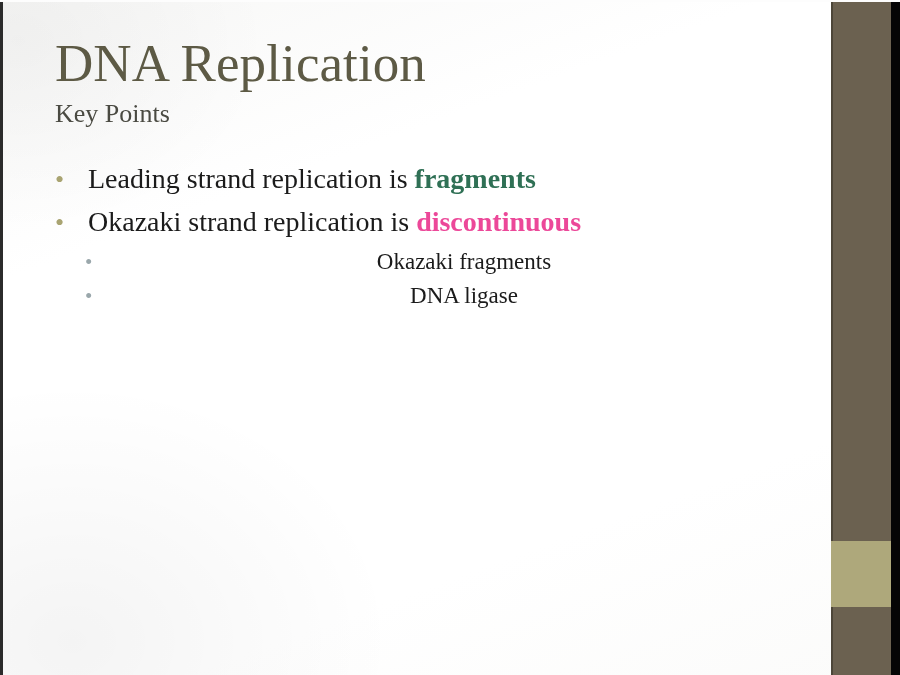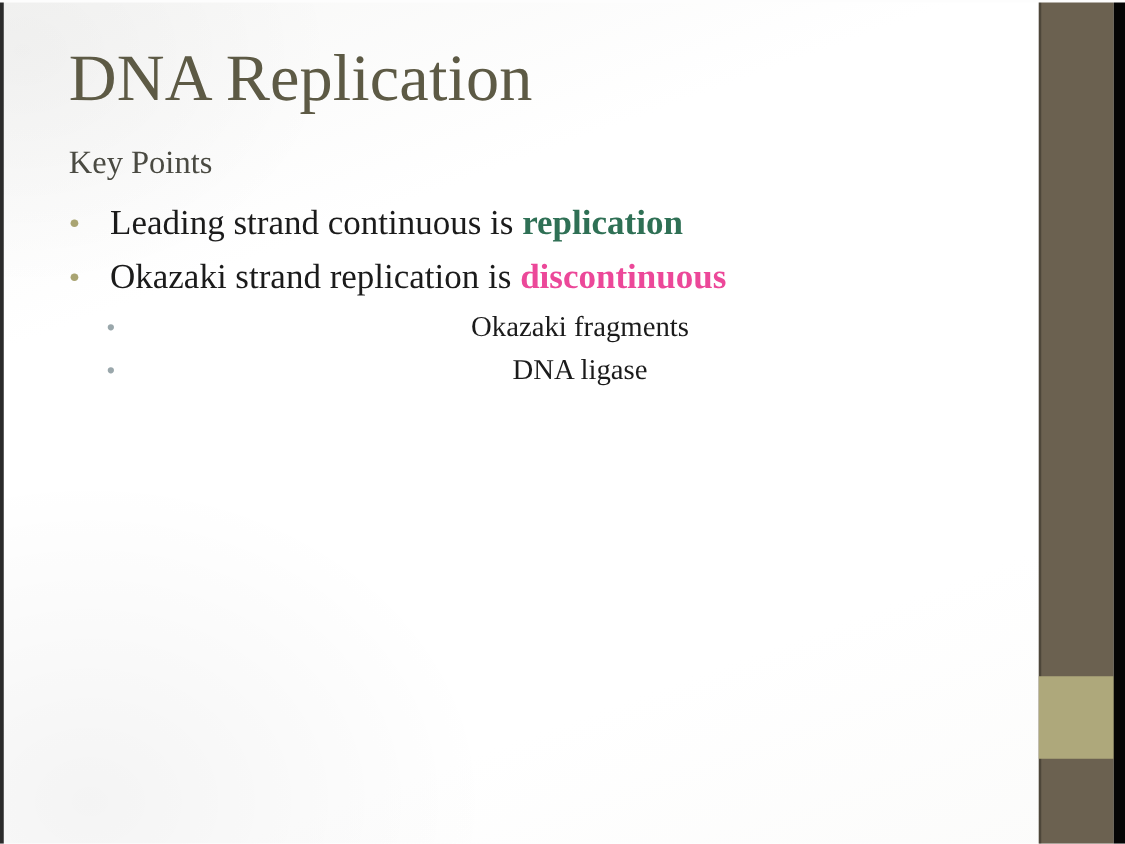--- a/index.html
+++ b/index.html
@@ -93,21 +93,21 @@
     font-size: 53px;
     line-height: 1.05;
     color: #5d5a45;
     letter-spacing: 0.1px;
     white-space: nowrap;
   }
 
   #subtitle {
     position: absolute;
     left: 55px;
-    top: 116px;
+    top: 100px;
     font-size: 26px;
     line-height: 1.1;
     color: #4a4a42;
     white-space: nowrap;
   }
 
   #bullet-list {
     position: absolute;
     left: 55px;
     top: 162px;
@@ -175,21 +175,21 @@
 
   <div id="content">
 
     <div id="title">DNA Replication</div>
 
     <div id="subtitle">Key Points</div>
 
     <div id="bullet-list">
         <div class="bullet-row bullet-l1">
           <span class="marker">•</span>
-          <span class="btext"><span>Leading strand continuous is </span><span class="hl-green">replication</span></span>
+          <span class="btext"><span>Leading strand replication is </span><span class="hl-green">fragments</span></span>
         </div>
         <div class="bullet-row bullet-l1">
           <span class="marker">•</span>
           <span class="btext"><span>Okazaki strand replication is </span><span class="hl-red">discontinuous</span></span>
         </div>
         <div class="bullet-row bullet-l2">
           <span class="marker">•</span>
           <span class="btext"><span>Okazaki fragments</span></span>
         </div>
         <div class="bullet-row bullet-l2">

